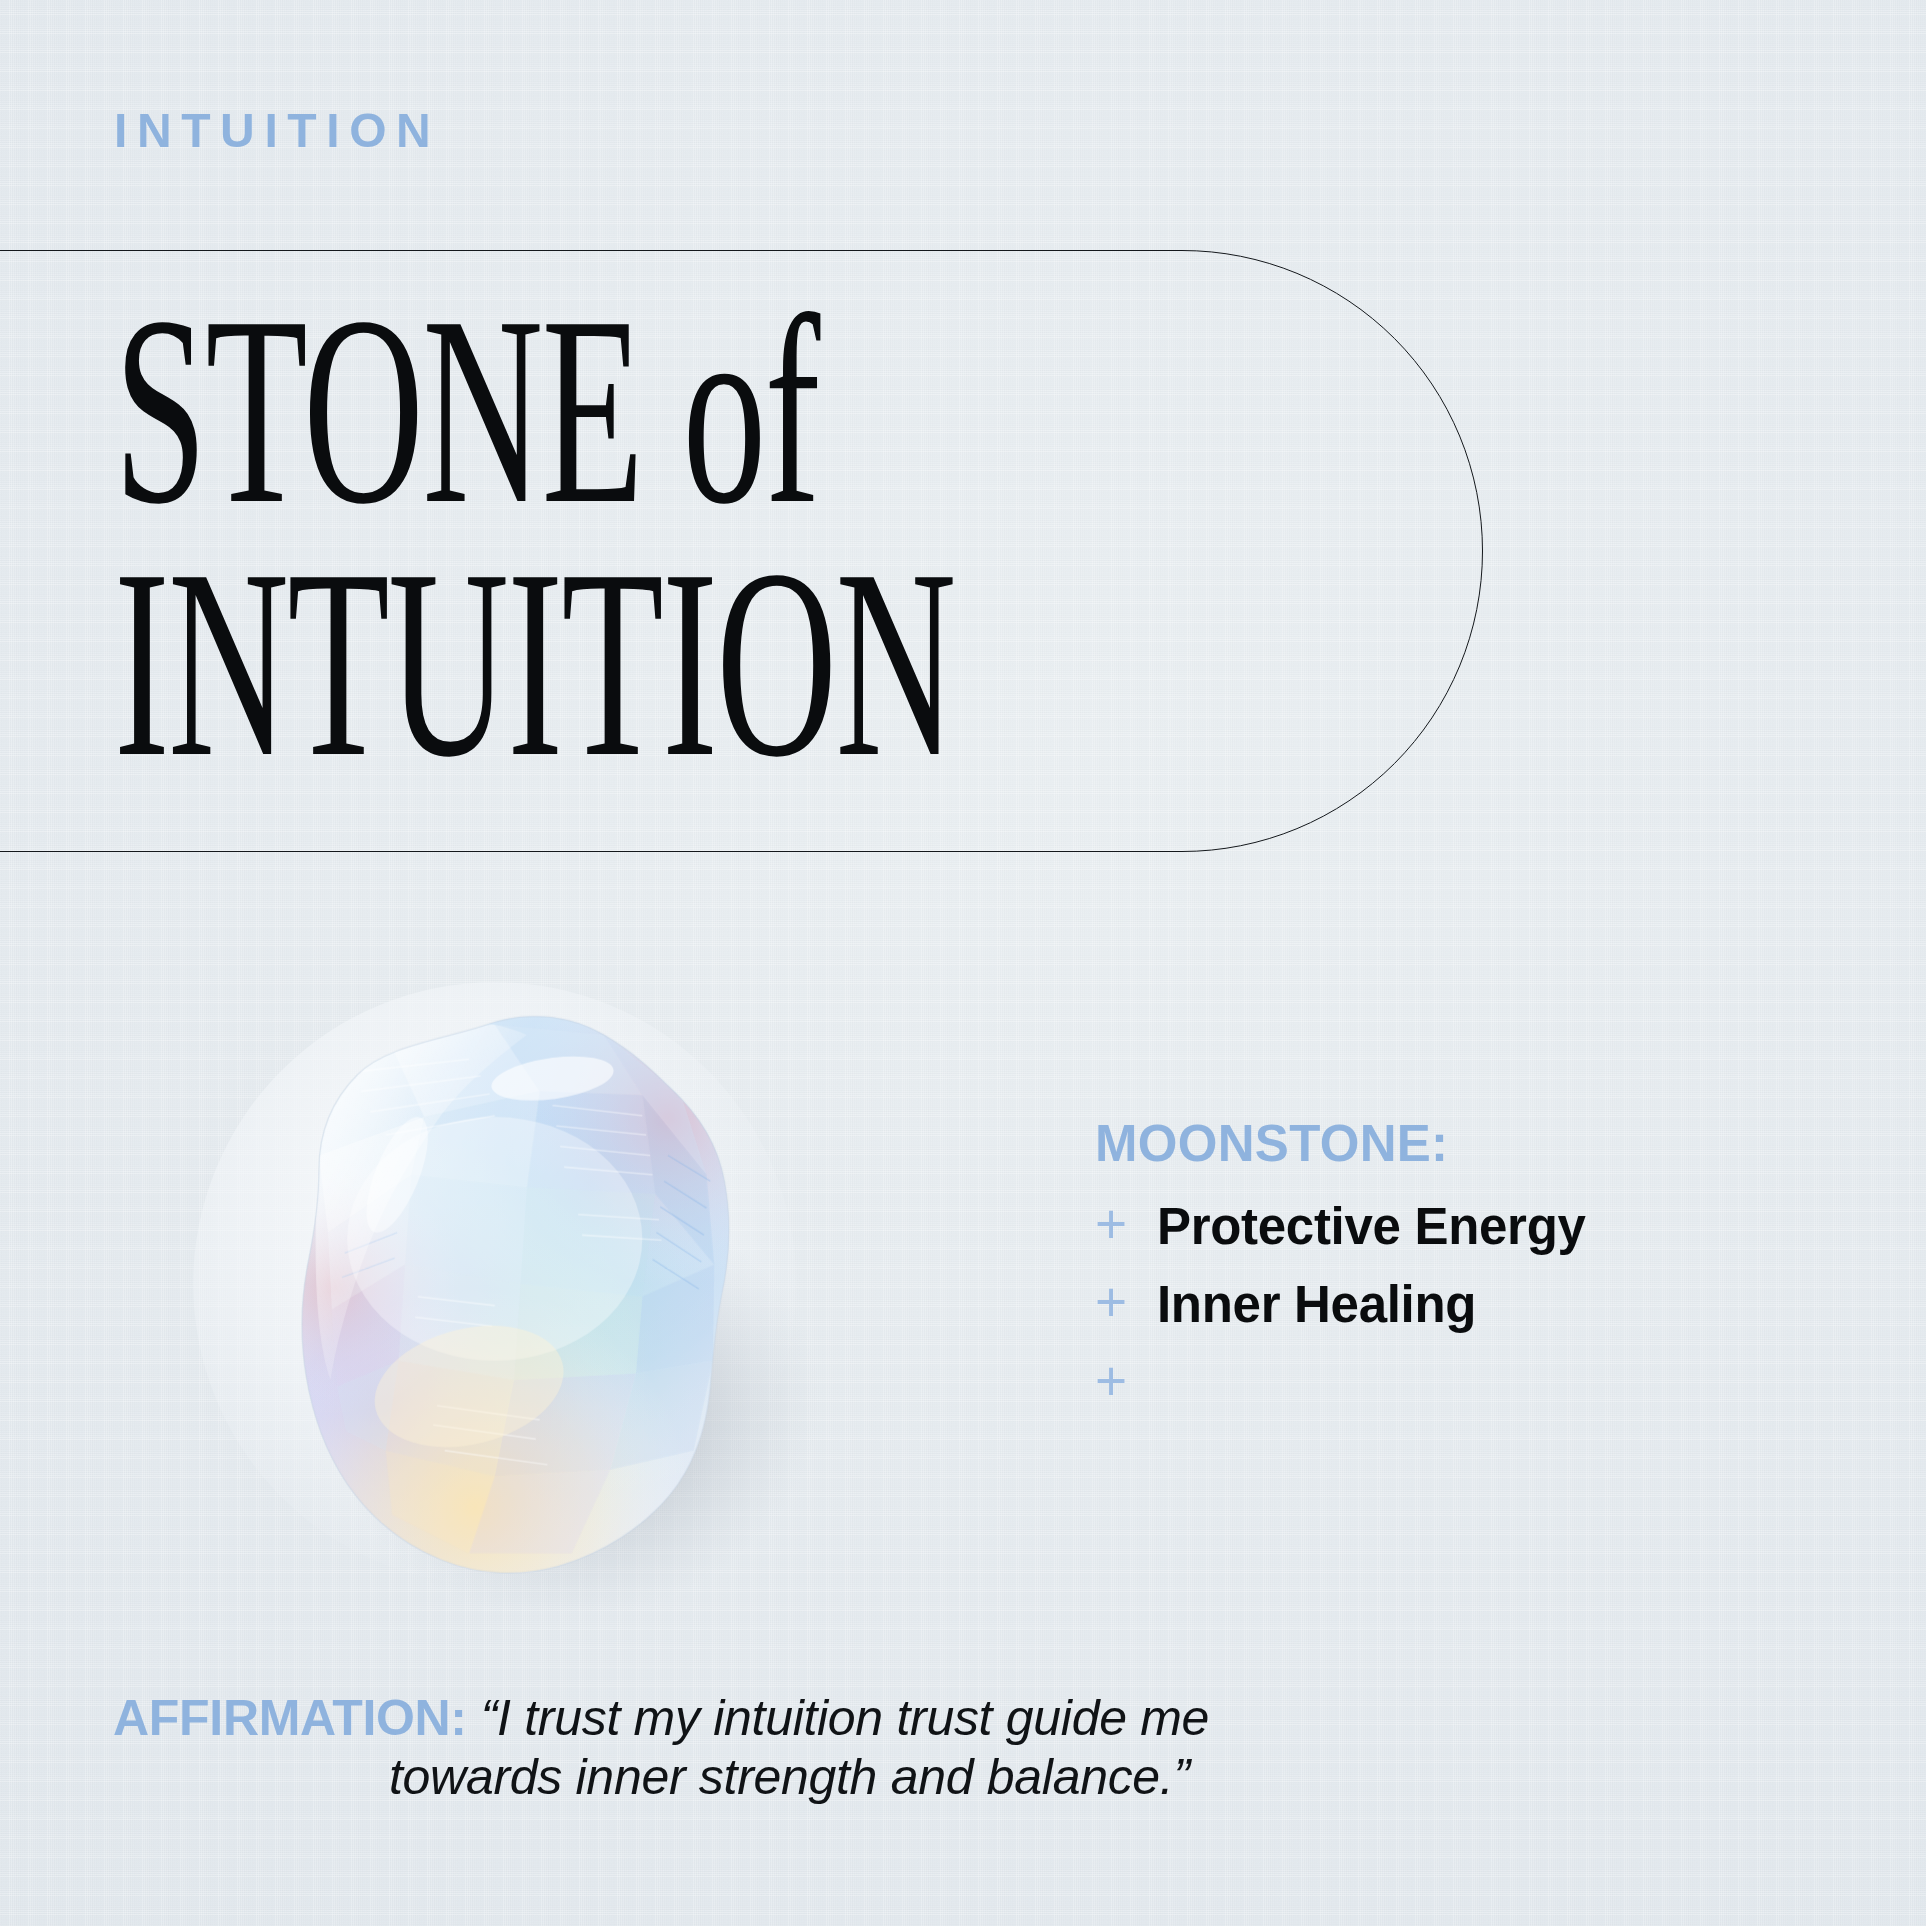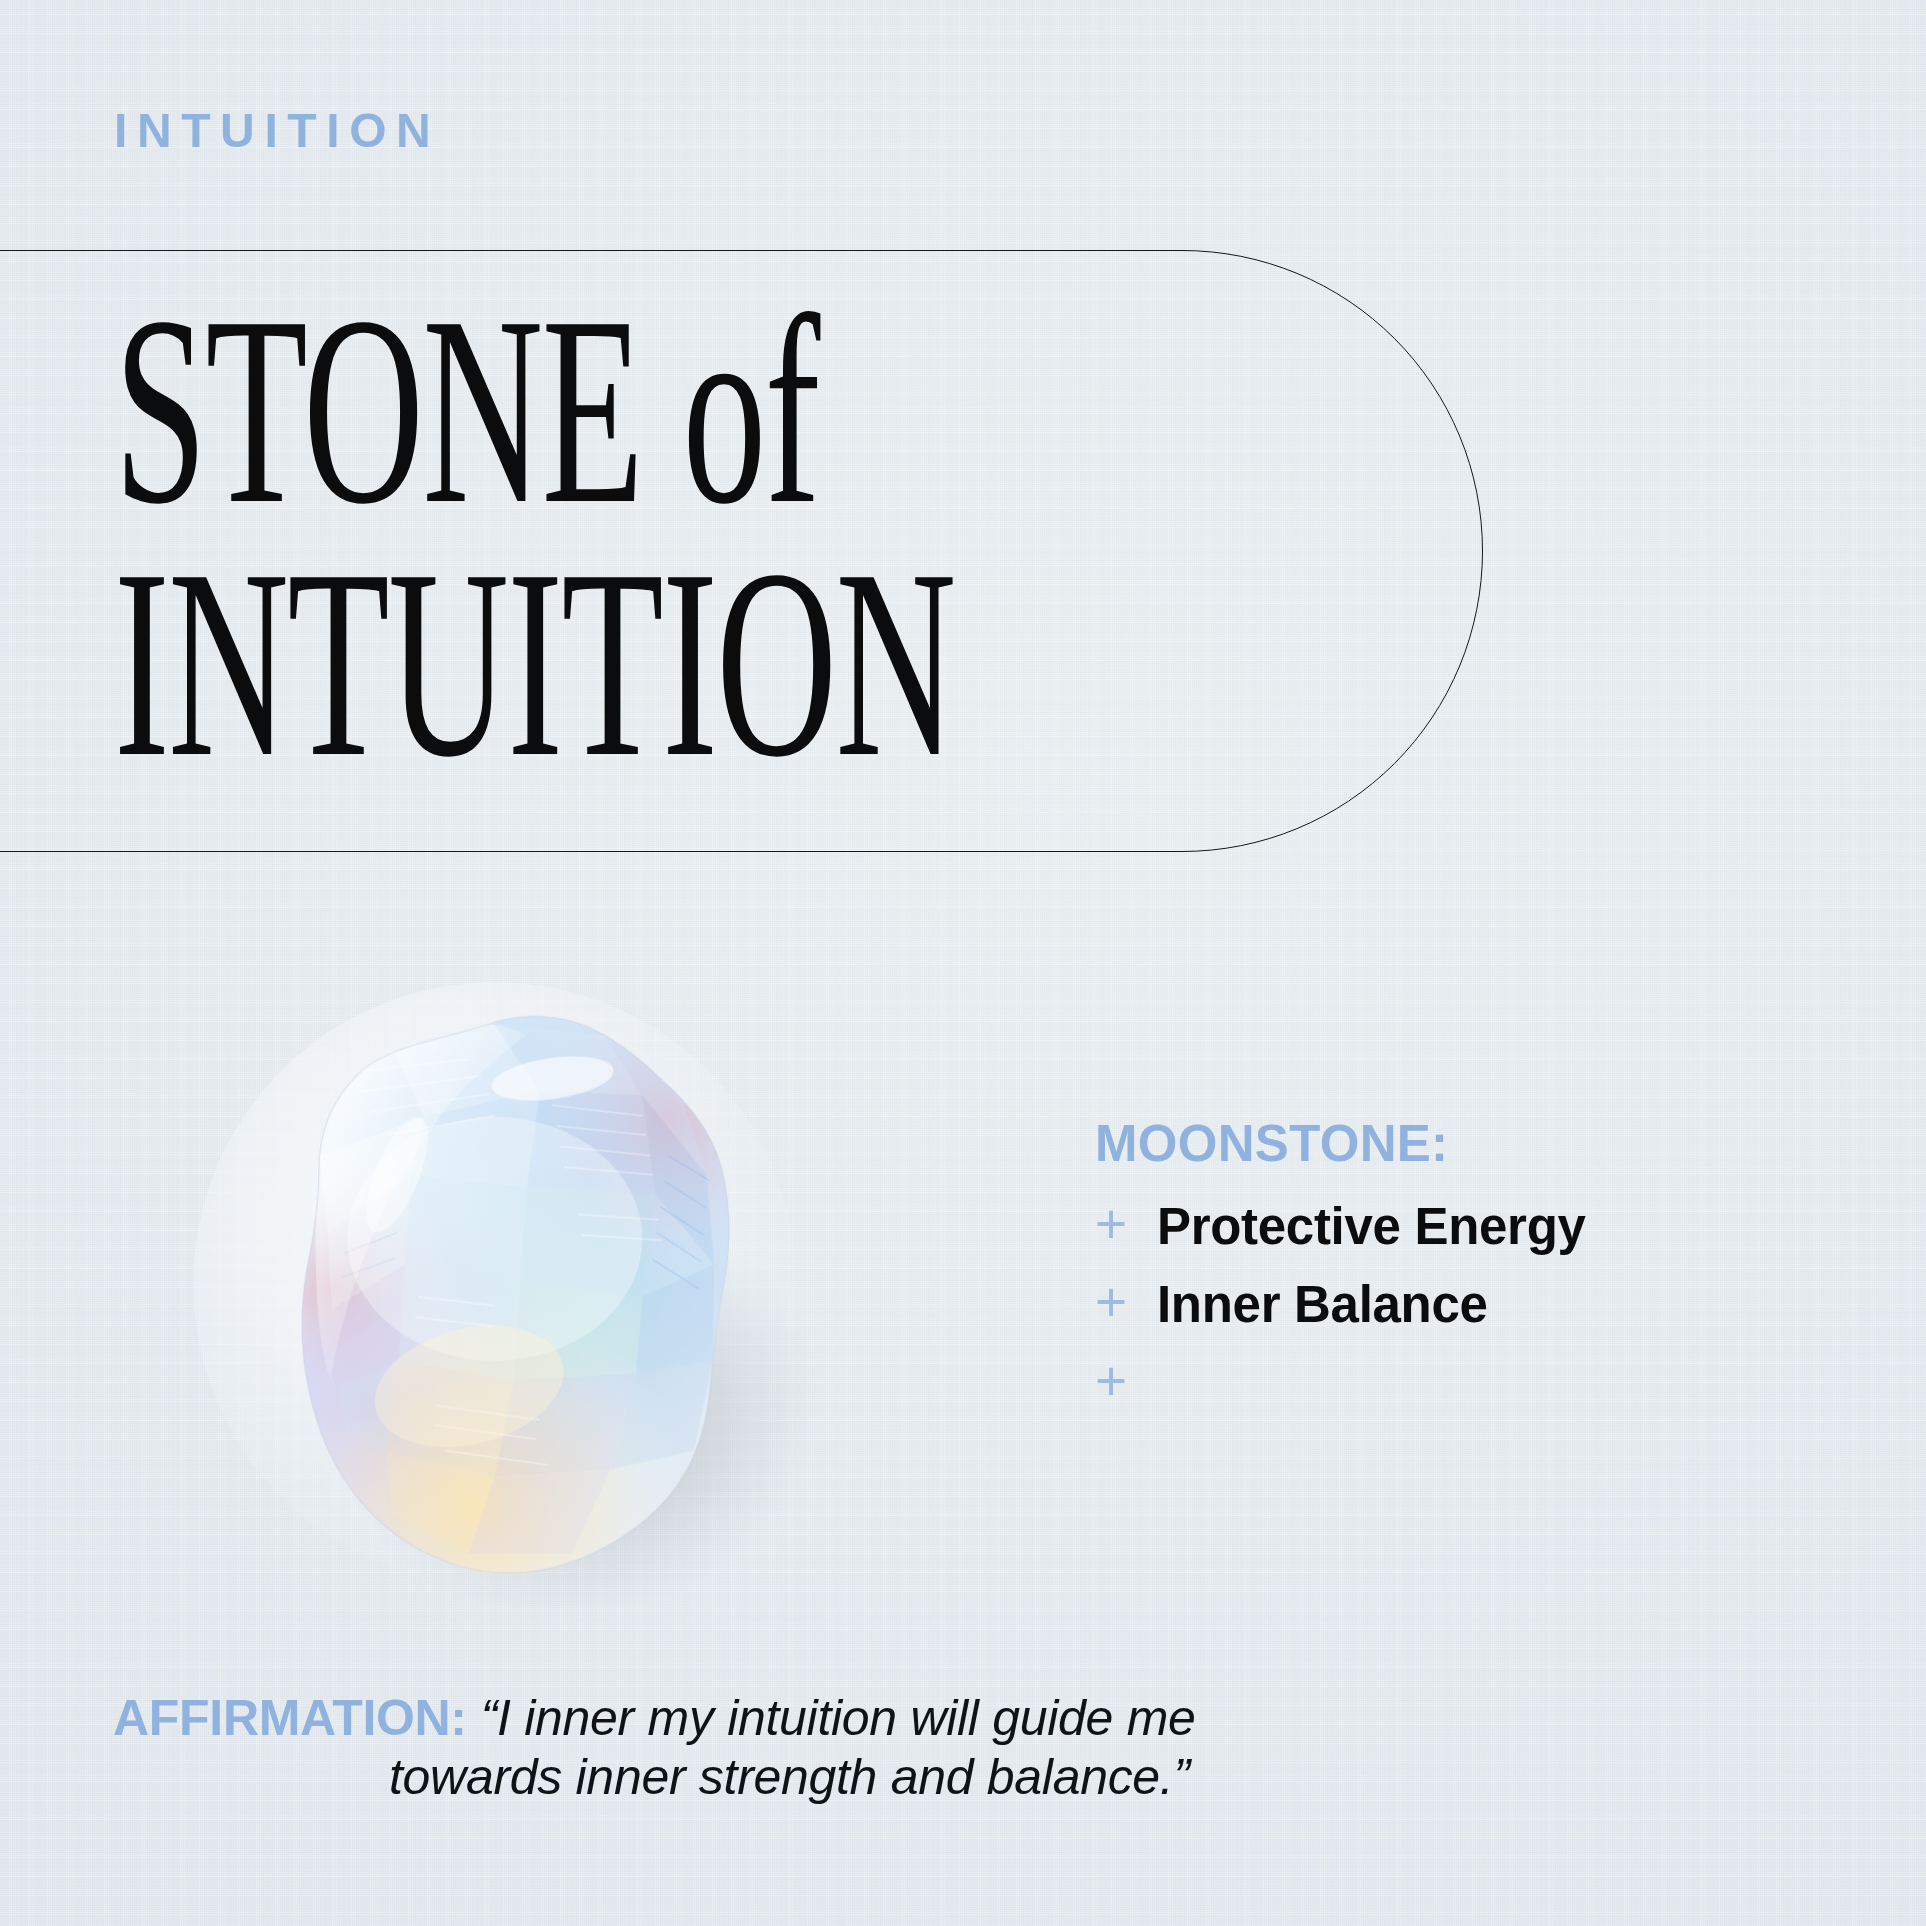--- a/index.html
+++ b/index.html
@@ -300,29 +300,29 @@
 <div id="benefits">
   <div id="benefits-title">MOONSTONE:</div>
 
   <div class="benefit-row">
     <span class="benefit-plus">+</span>
     <span class="benefit-label">Protective Energy</span>
   </div>
 
   <div class="benefit-row">
     <span class="benefit-plus">+</span>
-    <span class="benefit-label">Inner Balance</span>
+    <span class="benefit-label">Inner Healing</span>
   </div>
 
   <div class="benefit-row">
     <span class="benefit-plus">+</span>
   </div>
 </div>
 
 <div id="affirmation">
   <span id="aff-label">AFFIRMATION:</span>
   <div id="aff-quote">
-    <span>“I inner my intuition will guide me</span><br>
+    <span>“I trust my intuition trust guide me</span><br>
     <span style="display:inline-block;padding-left:276px">towards inner strength and balance.”</span>
   </div>
   <div class="clr"></div>
 </div>
 
 
 </body></html>

